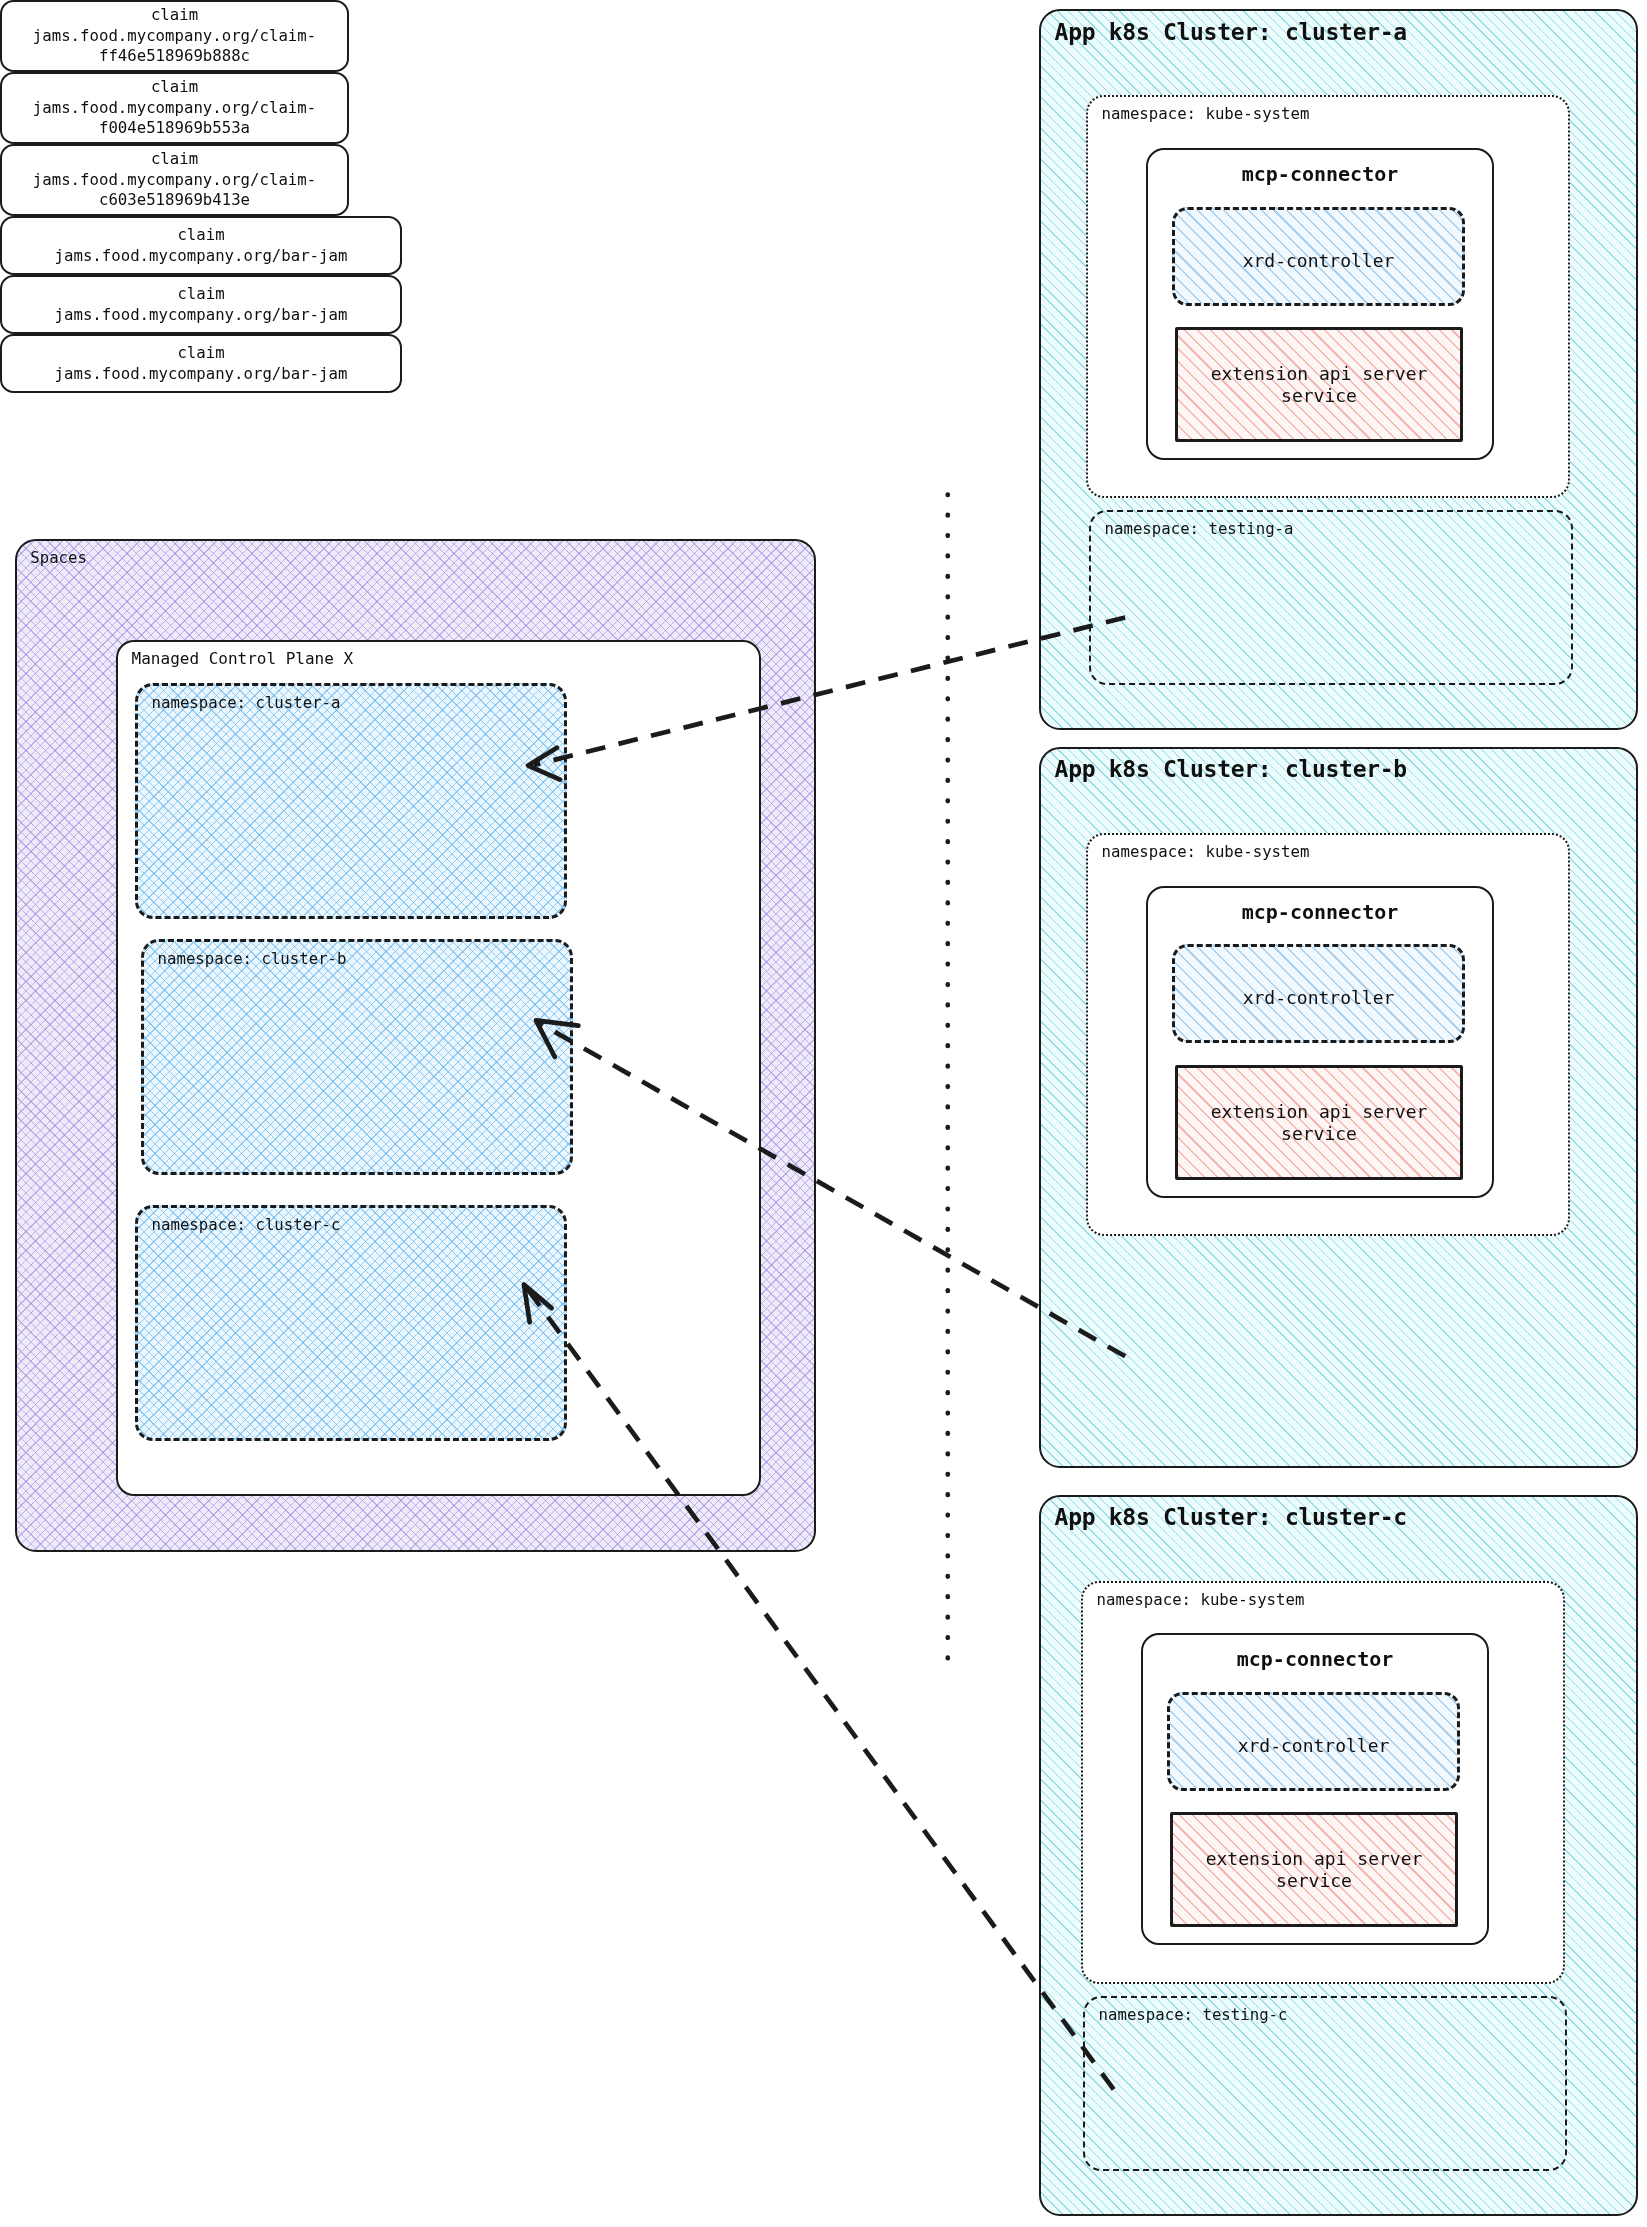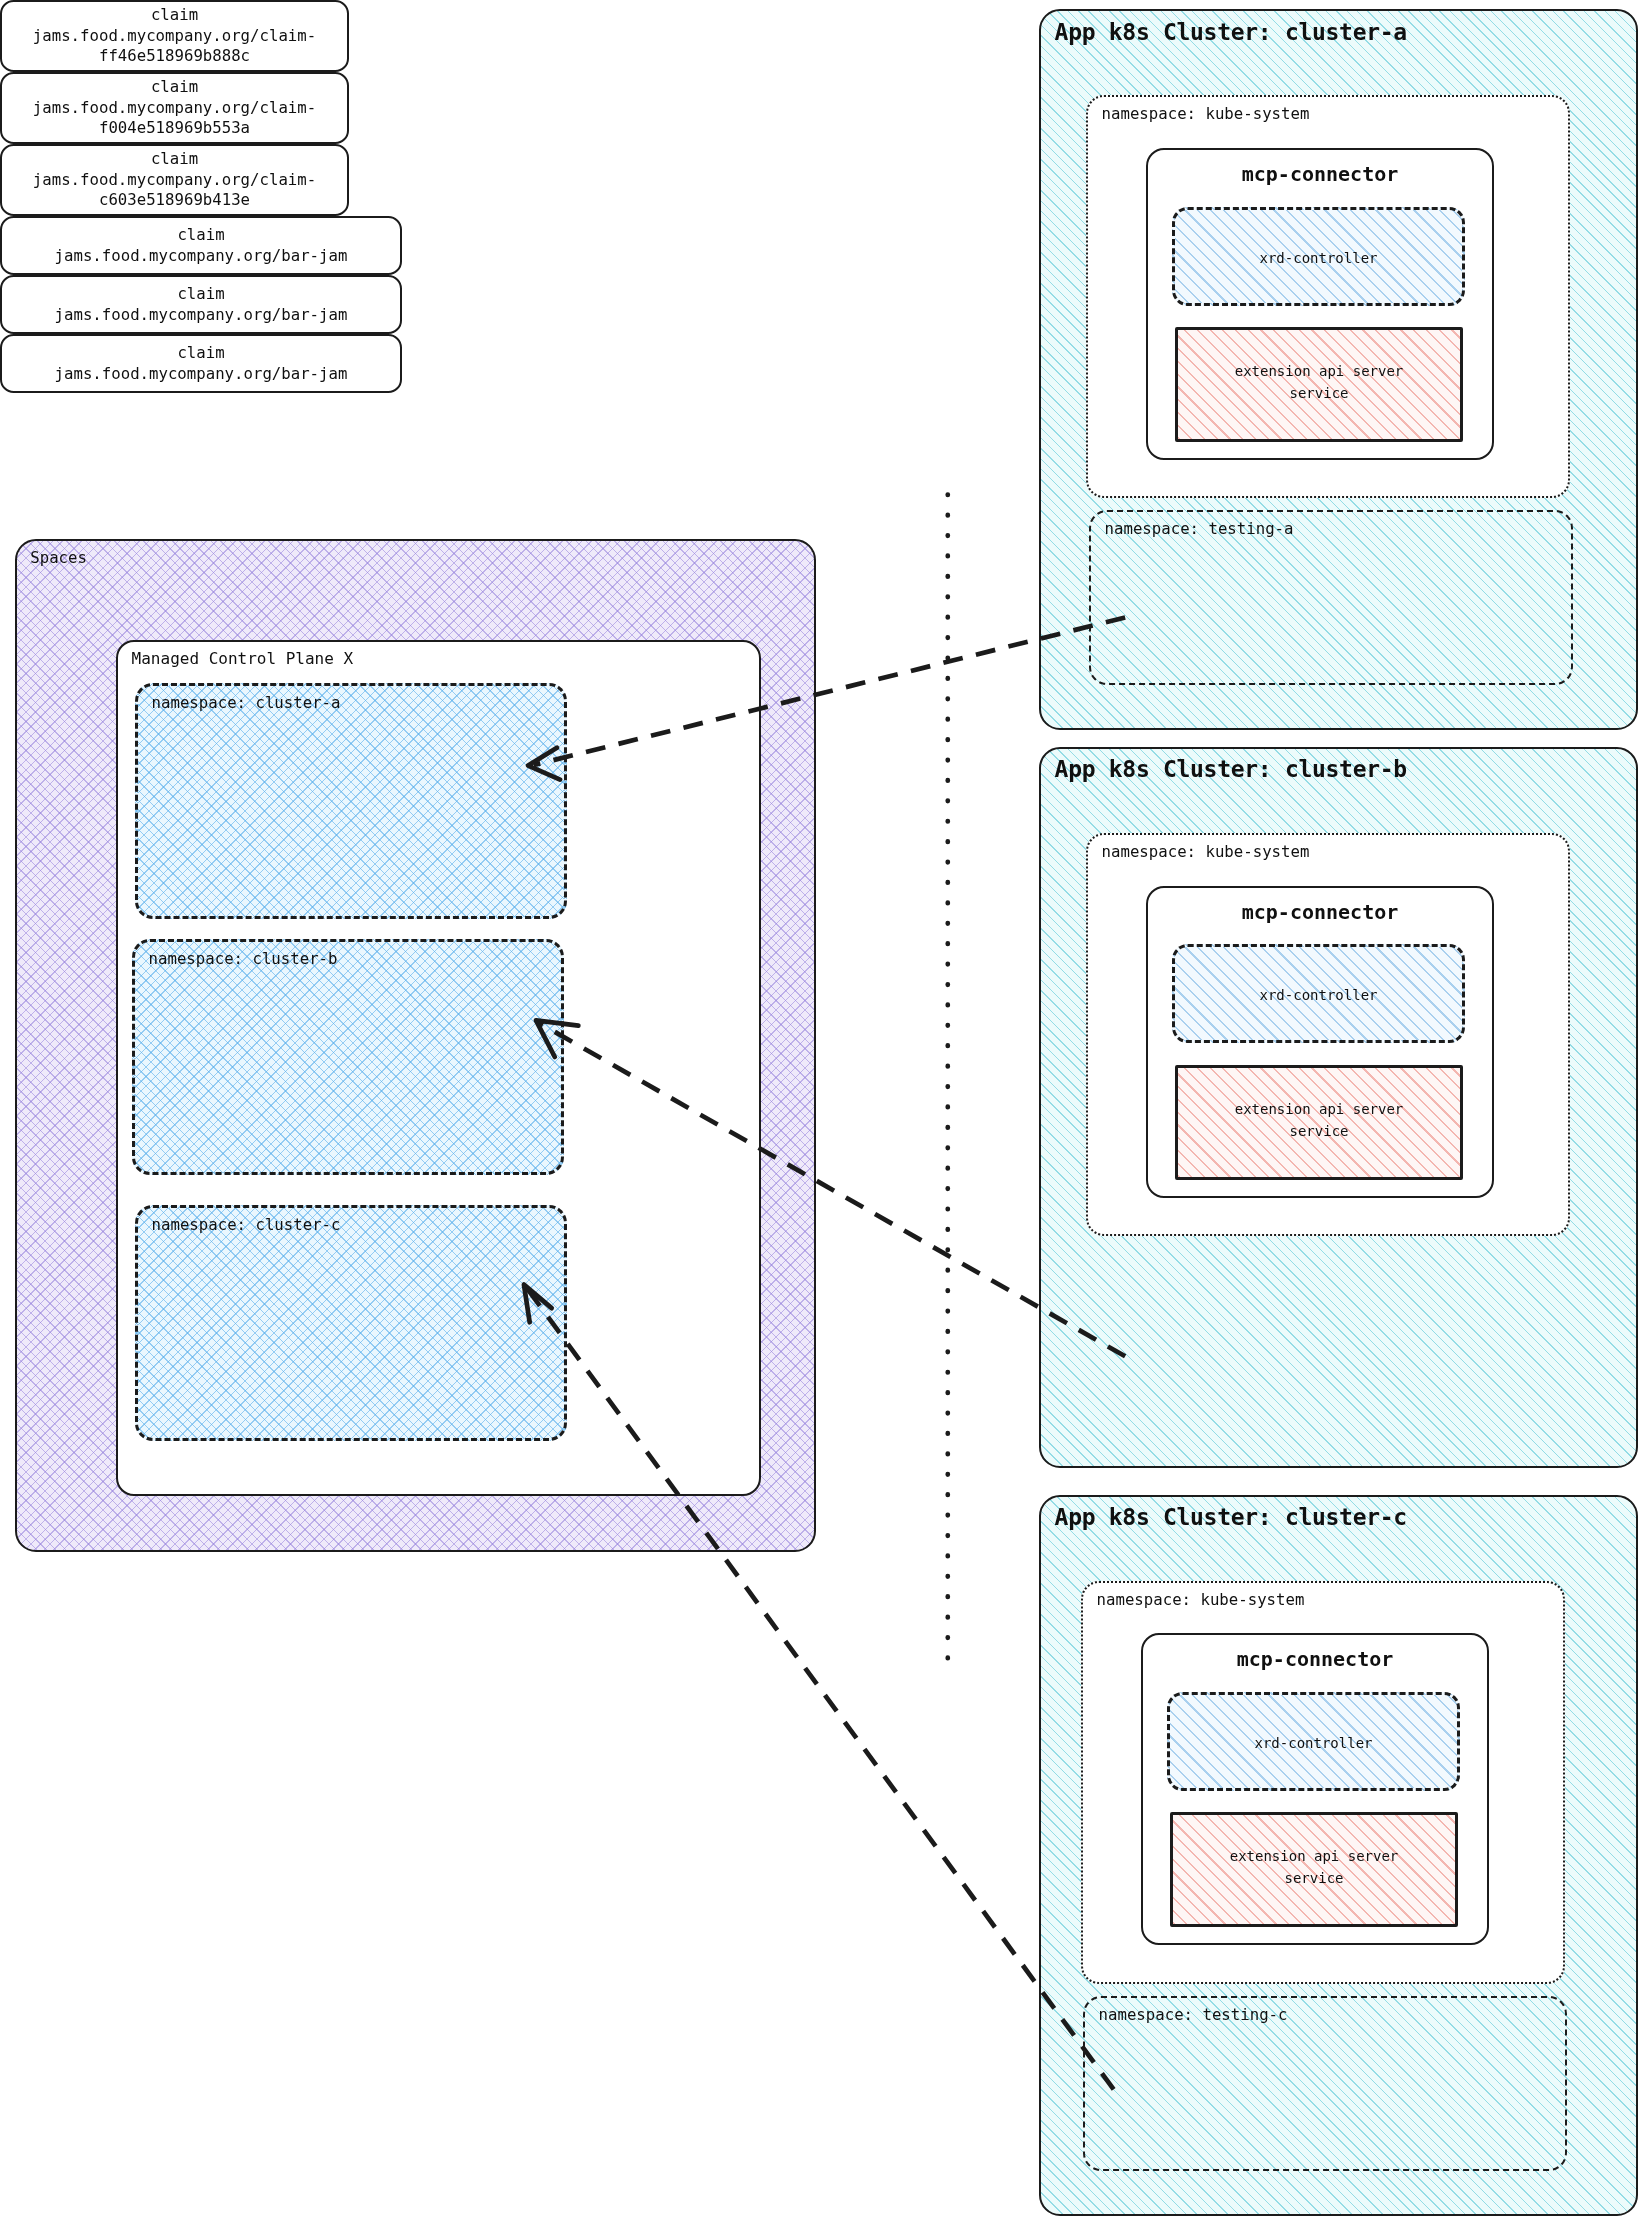--- a/index.html
+++ b/index.html
@@ -129,21 +129,21 @@
     color: #101010;
     line-height: 1.32;
   }
 
   
   .t-cluster-title { font-size: 23px; font-weight: 700; letter-spacing: -0.3px; }
   .t-spaces-title  { font-size: 15.7px; font-weight: 400; }
   .t-mcp-title     { font-size: 16px; font-weight: 400; }
   .t-ns            { font-size: 15.7px; font-weight: 400; }
   .t-connector     { font-size: 20px; font-weight: 700; top: 11.5px; }
-  .t-inner         { font-size: 14px; font-weight: 400; }
+  .t-inner         { font-size: 18px; font-weight: 400; }
   .t-claim         { font-size: 15.7px; }
 
   
   #overlay {
     position: absolute;
     inset: 0;
     width: 1647px;
     height: 2227px;
     pointer-events: none;
   }
@@ -163,21 +163,21 @@
 
   <div class="box ns-mcp" style="left:135px; top:683px; width:432px; height:236px;">
     <div class="lbl-tl t-ns">namespace: cluster-a</div>
   </div>
   <div class="claim" style="left:178px; top:725px; width:345px; height:68px;">
     <span class="t-claim">claim</span>
     <span class="t-claim">jams.food.mycompany.org/claim-</span>
     <span class="t-claim">ff46e518969b888c</span>
   </div>
 
-  <div class="box ns-mcp" style="left:132px; top:939px; width:432px; height:236px;">
+  <div class="box ns-mcp" style="left:141px; top:939px; width:432px; height:236px;">
     <div class="lbl-tl t-ns">namespace: cluster-b</div>
   </div>
   <div class="claim" style="left:173px; top:981px; width:345px; height:68px;">
     <span class="t-claim">claim</span>
     <span class="t-claim">jams.food.mycompany.org/claim-</span>
     <span class="t-claim">f004e518969b553a</span>
   </div>
 
   <div class="box ns-mcp" style="left:135px; top:1205px; width:432px; height:236px;">
     <div class="lbl-tl t-ns">namespace: cluster-c</div>

